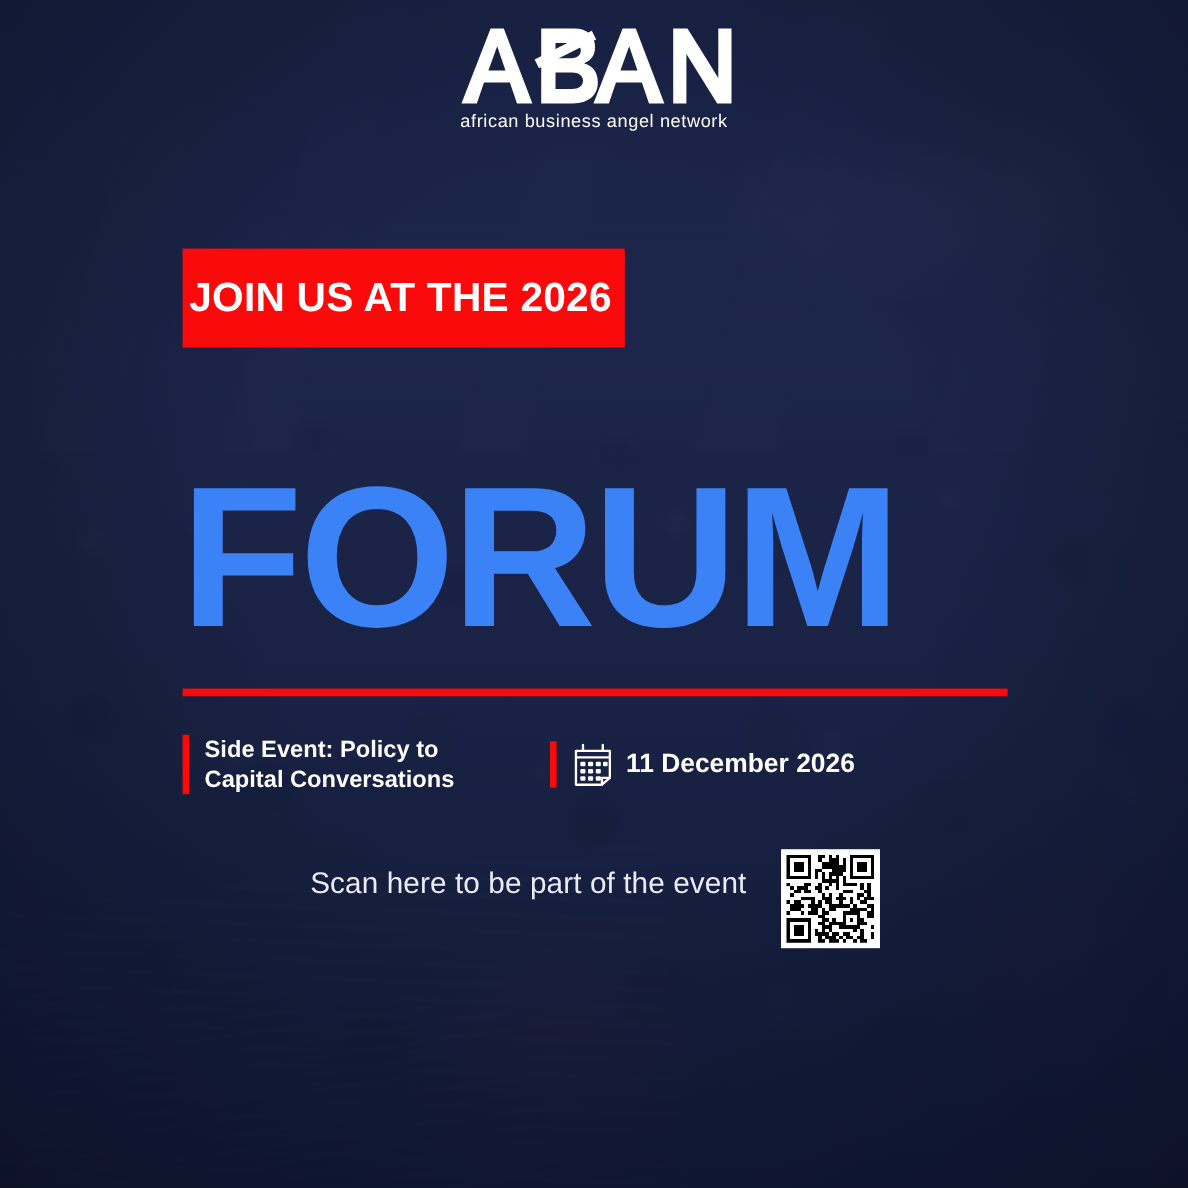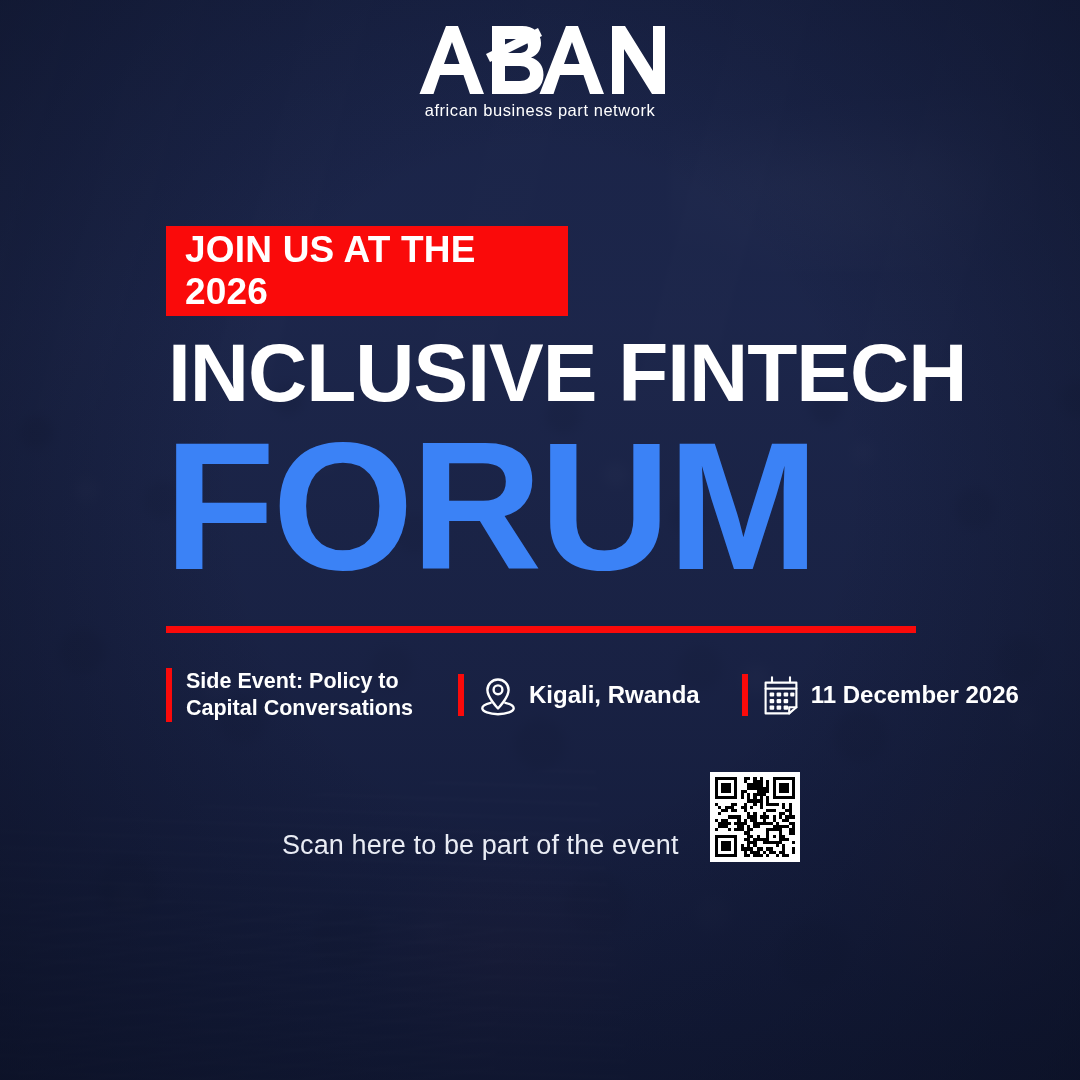--- a/index.html
+++ b/index.html
@@ -153,21 +153,21 @@
     position:absolute; left:166px; top:226px;
     width:402px; height:90px;
     background:#fa0a0a;
     display:flex; align-items:center;
   }
   .badge-text {
     color:#ffffff;
     font-size:37px;
     font-weight:700;
     letter-spacing:.2px;
-    padding-left:19px;
+    padding-left:6px;
     font-family:"Liberation Sans", sans-serif;
   }
 
   
   .headline1 {
     position:absolute; left:168px; top:332px;
     color:#ffffff;
     font-size:82px;
     font-weight:700;
     letter-spacing:-1px;
@@ -205,21 +205,21 @@
     color:#ffffff; font-weight:700;
     font-size:21.5px; line-height:1.25;
     white-space:pre-line;
   }
   .info-text.single { font-size:24px; white-space:nowrap; }
   .info-icon { margin-right:11px; display:flex; align-items:center; }
   .gap-a { width:45px; } .gap-b { width:42px; }
 
   
   .scan-text {
-    position:absolute; left:282px; top:830px;
+    position:absolute; left:282px; top:788px;
     color:#e9ecf4;
     font-size:27px;
     font-weight:400;
     letter-spacing:.1px;
     white-space:nowrap;
   }
   .qr-wrap {
     position:absolute; left:710px; top:772px;
     width:90px; height:90px;
     background:#ffffff;
@@ -258,60 +258,42 @@
                    M91 15 L91 29 L105 29 C110.5 29 114 26.5 114 22 C114 17.5 110.5 15 105 15 Z
                    M91 42 L91 57 L106 57 C112 57 116 54 116 49.5 C116 45 112 42 106 42 Z"></path>
           <path d="M72 30 L124 4 L128 12 L76 38 Z"></path>
 
           <path d="M152 2 L164 2 L190 70 L176 70 L169.5 51 L146 51 L139.5 70 L125.5 70 Z
                    M150 40 L165.5 40 L158 18 Z"></path>
 
           <path d="M198 2 L211 2 L239 47 L239 2 L251 2 L251 70 L238 70 L210 25 L210 70 L198 70 Z"></path>
         </g>
       </svg>
-      <div class="logo-tagline">african business part network</div>
+      <div class="logo-tagline">african business angel network</div>
     </div>
 
     <div class="badge">
       <span class="badge-text">JOIN US AT THE 2026</span>
     </div>
 
-    <div class="headline1">INCLUSIVE FINTECH</div>
     <div class="headline2">FORUM</div>
     <div class="rule"></div>
 
     <div class="info-row">
 
       <div class="info-item">
         <div class="bar"></div>
         <div class="info-body">
           <div class="info-text">Side Event: Policy to
 Capital Conversations</div>
         </div>
       </div>
 
       <div class="gap-a"></div>
 
-      <div class="info-item">
-        <div class="bar"></div>
-        <div class="info-body">
-          <span class="info-icon">
-            <svg width="40" height="42" viewBox="0 0 40 42" aria-hidden="true">
-              <g fill="none" stroke="#ffffff" stroke-width="2.4" stroke-linecap="round" stroke-linejoin="round">
-                <path d="M20 5.5 C26 5.5 30.6 10.1 30.6 16 C30.6 23.5 20 34.5 20 34.5
-                         C20 34.5 9.4 23.5 9.4 16 C9.4 10.1 14 5.5 20 5.5 Z"></path>
-                <circle cx="20" cy="15.8" r="4.4"></circle>
-                <path d="M12.6 28.8 C7.6 30 4.3 32 4.3 34.3 C4.3 37.6 11.3 40.2 20 40.2
-                         C28.7 40.2 35.7 37.6 35.7 34.3 C35.7 32 32.4 30 27.4 28.8"></path>
-              </g>
-            </svg>
-          </span>
-          <div class="info-text single">Kigali, Rwanda</div>
-        </div>
-      </div>
 
       <div class="gap-b"></div>
 
       <div class="info-item">
         <div class="bar"></div>
         <div class="info-body">
           <span class="info-icon">
             <svg width="38" height="42" viewBox="0 0 38 42" aria-hidden="true">
               <g stroke="#ffffff" fill="none" stroke-width="2.1" stroke-linecap="round" stroke-linejoin="round">
                 <path d="M10 3.2 L10 8.2 M28 3.2 L28 8.2"></path>

